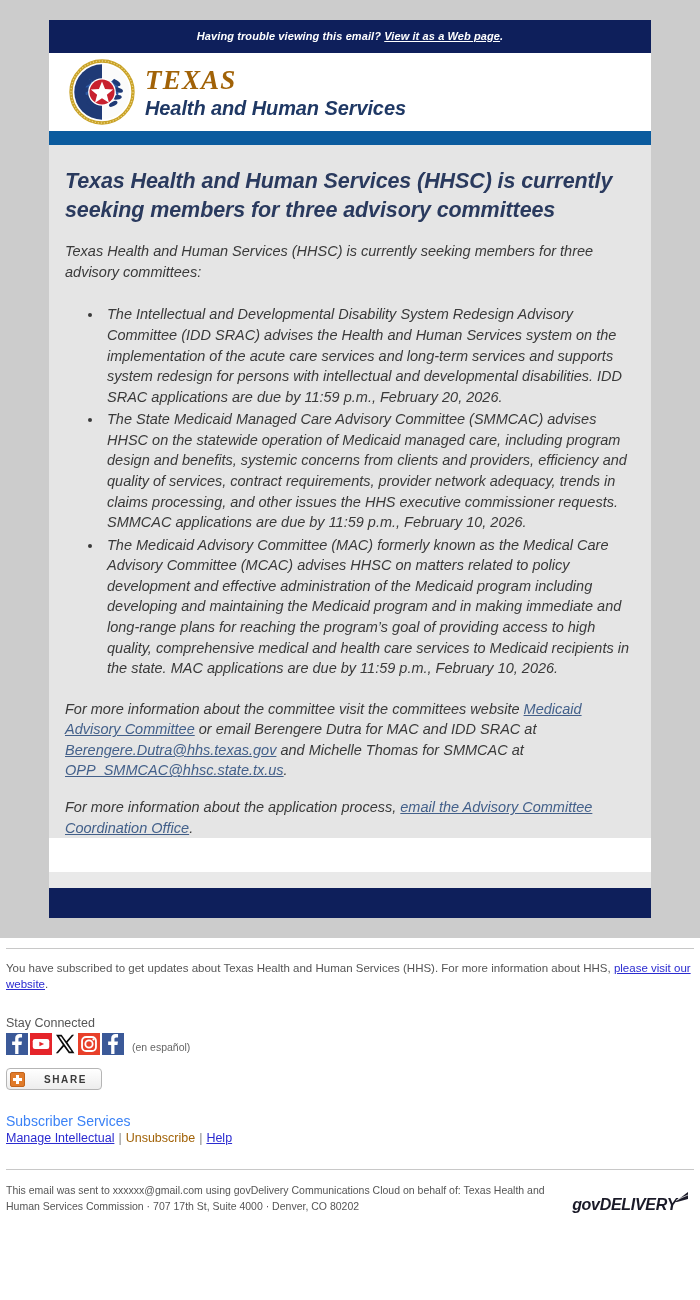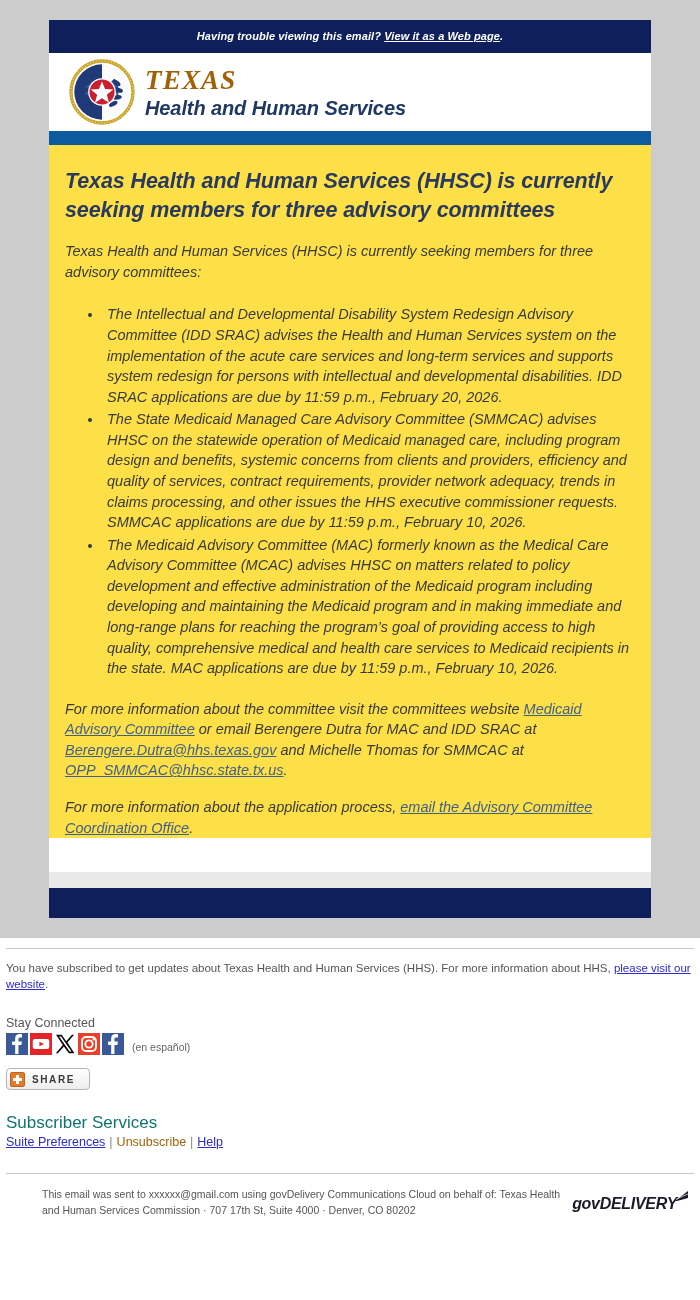--- a/index.html
+++ b/index.html
@@ -87,21 +87,21 @@
 
   
   .accent-bar {
     background: #0b5b9e;
     height: 14px;
   }
 
   
   .content {
     padding: 22px 16px 0 16px;
-    background: #fde047;
+    background: #e5e5e5;
   }
   h1.headline {
     font-size: 21.5px;
     line-height: 1.33;
     color: #2a3a5e;
     font-weight: bold;
     margin: 0 0 17px 0;
     letter-spacing: -0.1px;
   }
   p.body-text {
@@ -193,21 +193,21 @@
     font-size: 10.5px;
     color: #666666;
     margin-left: 6px;
     padding-bottom: 2px;
   }
 
   .share-btn {
     margin-top: 13px;
     display: inline-flex;
     align-items: center;
-    gap: 7px;
+    gap: 19px;
     border: 1px solid #b5b5b5;
     border-radius: 4px;
     background: linear-gradient(#ffffff, #ededed);
     padding: 2px 14px 2px 3px;
     height: 16px;
     box-sizing: content-box;
   }
   .share-plus {
     width: 13px;
     height: 13px;
@@ -226,46 +226,45 @@
   .share-plus::before { left: 5px; top: 2px; width: 3px; height: 9px; }
   .share-plus::after  { left: 2px; top: 5px; width: 9px; height: 3px; }
   .share-label {
     font-size: 10px;
     font-weight: bold;
     color: #3a3a3a;
     letter-spacing: 1.6px;
   }
 
   .subscriber-services {
-    font-size: 17px;
-    color: #0f766e;
+    font-size: 14px;
+    color: #3b82f6;
     padding-top: 22px;
   }
   .sub-links {
     font-size: 12.5px;
     padding-top: 2px;
     color: #666666;
   }
   .sub-links a {
     color: #2b2bd0;
     text-decoration: underline;
   }
   .sub-links .sep { color: #888888; padding: 0 4px; }
   .sub-links .plain { color: #a16207; }
 
   .gd-bottom-rule {
     border-top: 1px solid #c8c8c8;
     margin-top: 24px;
   }
   .gd-bottom {
     display: flex;
-    align-items: center;
+    align-items: flex-end;
     justify-content: space-between;
     padding-top: 13px;
-    margin-left: 36px;
   }
   .gd-disclaimer {
     font-size: 10.5px;
     line-height: 1.5;
     color: #555555;
     max-width: 560px;
   }
   .gd-logo {
     display: flex;
     align-items: flex-start;
@@ -400,21 +399,21 @@
       </a>
       <span class="espanol-note">(en español)</span>
     </div>
 
     <div class="share-btn">
       <span class="share-plus"></span>
       <span class="share-label">SHARE</span>
     </div>
 
     <div class="subscriber-services">Subscriber Services</div>
-    <div class="sub-links"><a href="#">Suite Preferences</a><span class="sep">|</span><span class="plain">Unsubscribe</span><span class="sep">|</span><a href="#">Help</a></div>
+    <div class="sub-links"><a href="#">Manage Intellectual</a><span class="sep">|</span><span class="plain">Unsubscribe</span><span class="sep">|</span><a href="#">Help</a></div>
 
     <div class="gd-bottom-rule"></div>
     <div class="gd-bottom">
       <div class="gd-disclaimer">This email was sent to xxxxxx@gmail.com using govDelivery Communications Cloud on behalf of: Texas Health and Human Services Commission · 707 17th St, Suite 4000 · Denver, CO 80202</div>
       <div class="gd-logo">
         <span class="gd-logo-text">govDELIVERY</span>
         <svg class="gd-envelope" viewBox="0 0 26 20" aria-hidden="true">
           <polygon points="0,20 26,0 26,14 4,20" fill="#1a1a28"></polygon>
           <polyline points="2,16.8 14,11 26,6" fill="none" stroke="#ffffff" stroke-width="1.4"></polyline>
         </svg>

